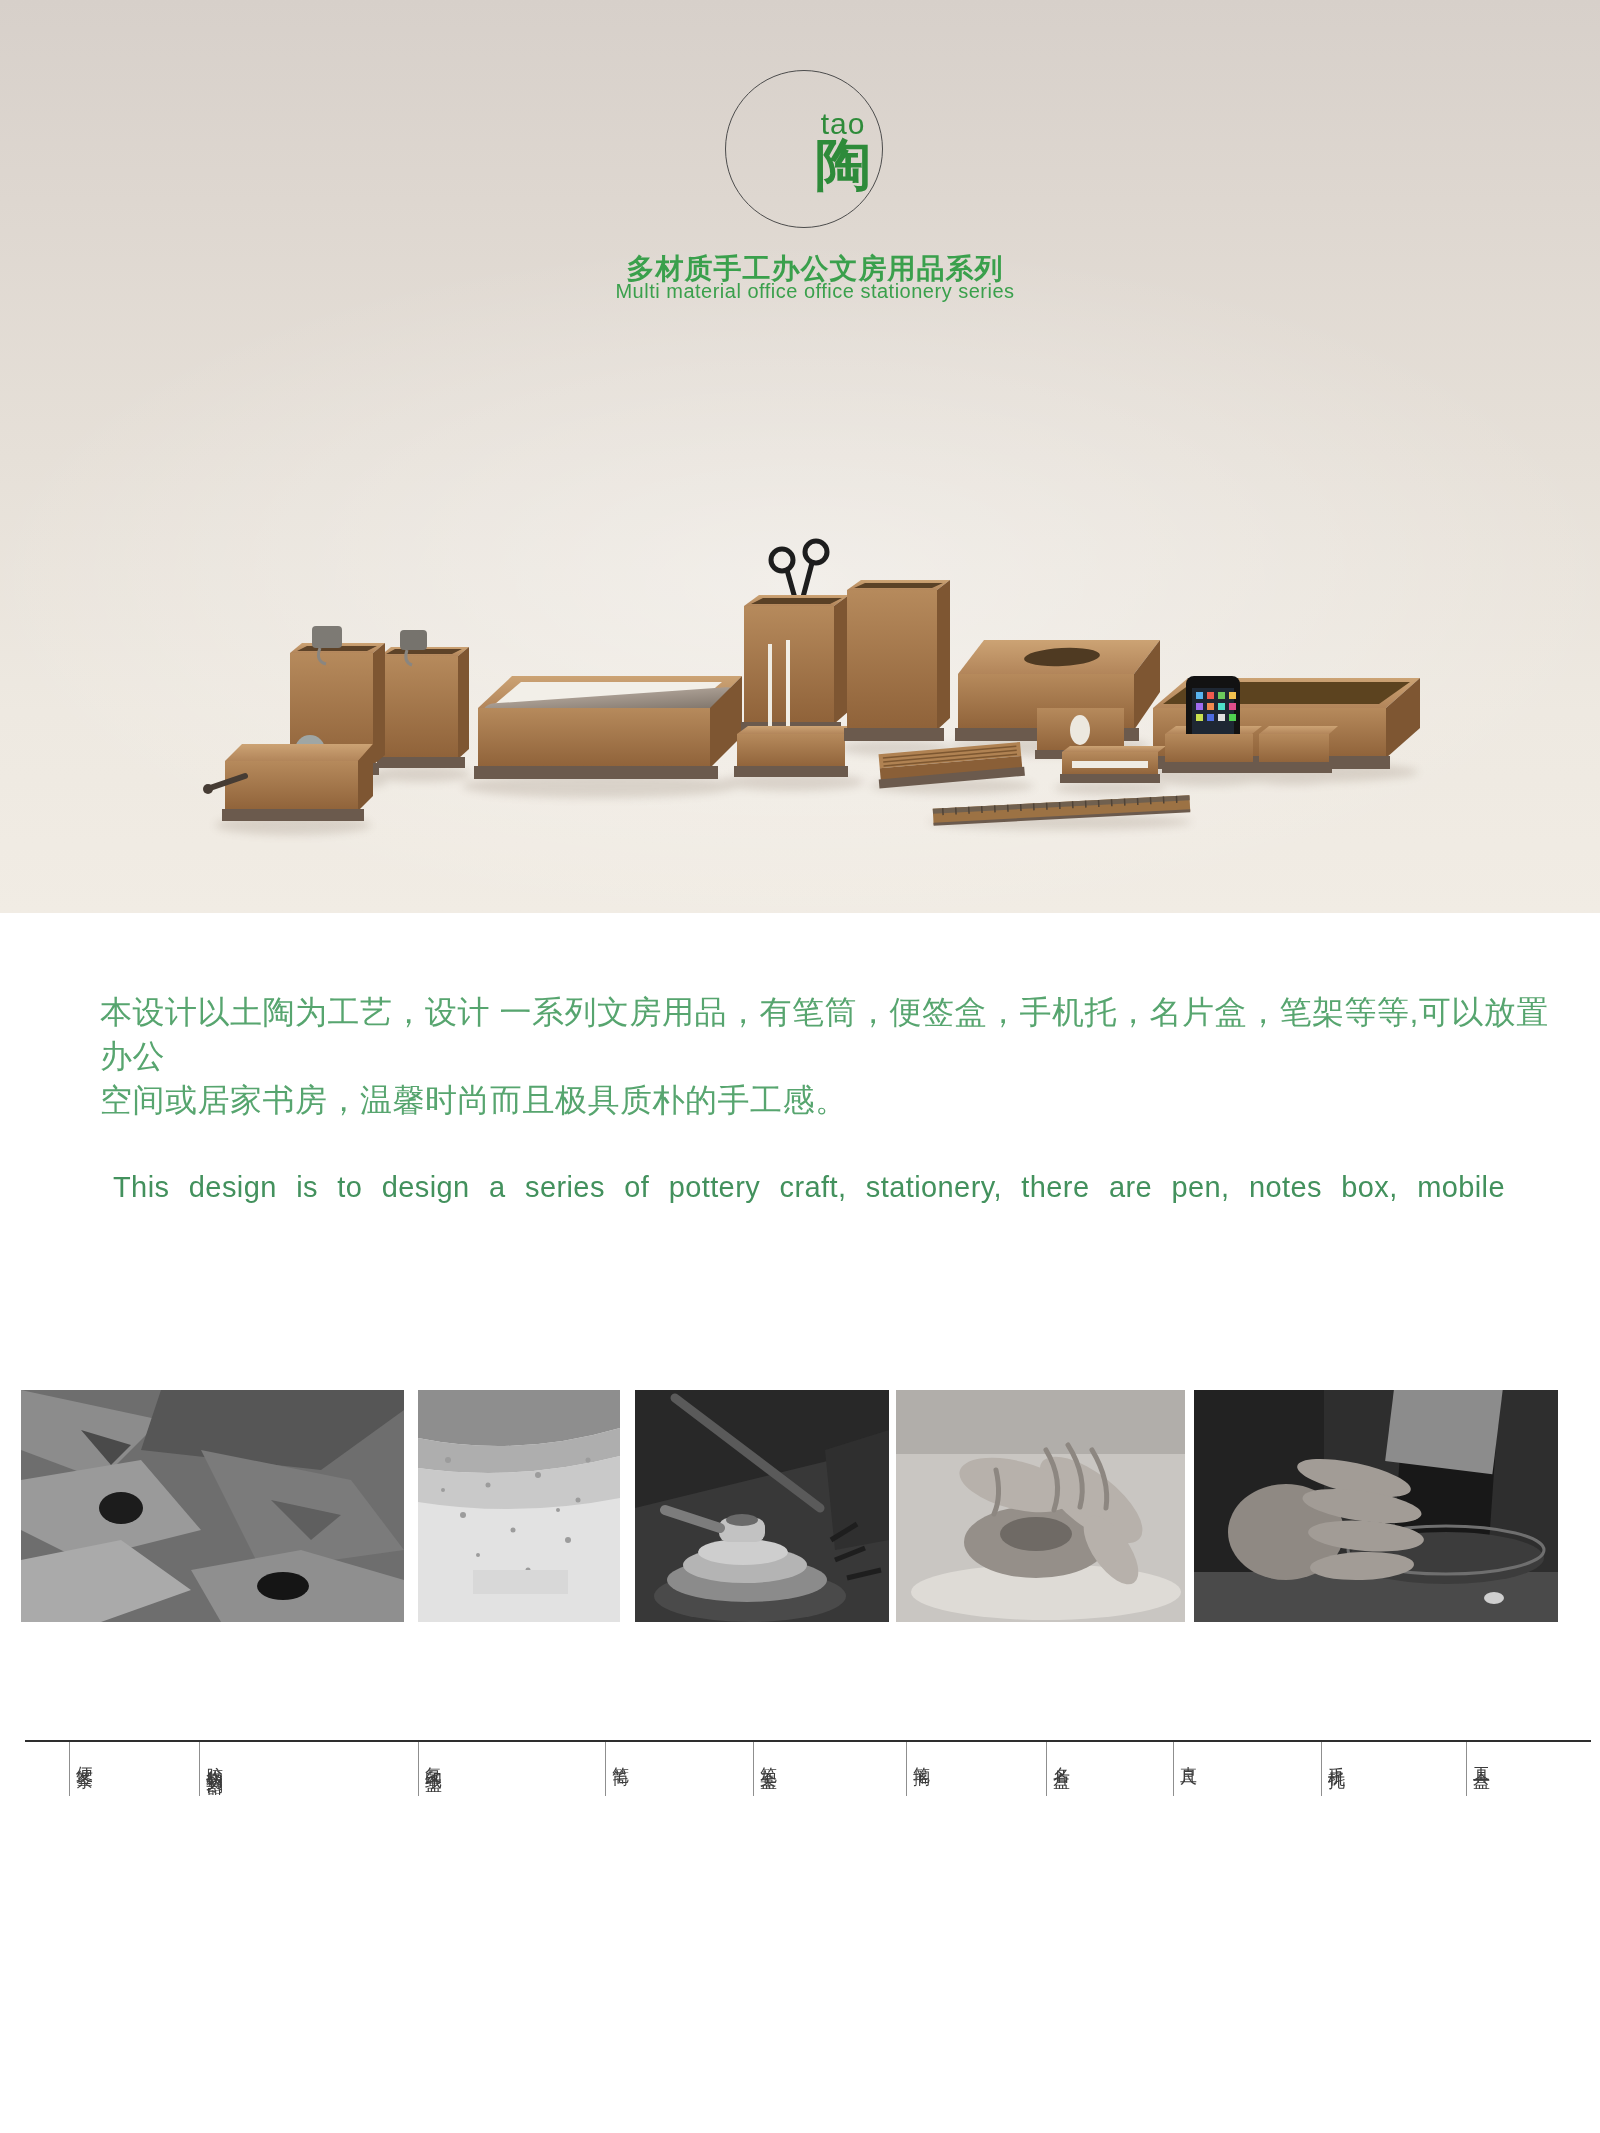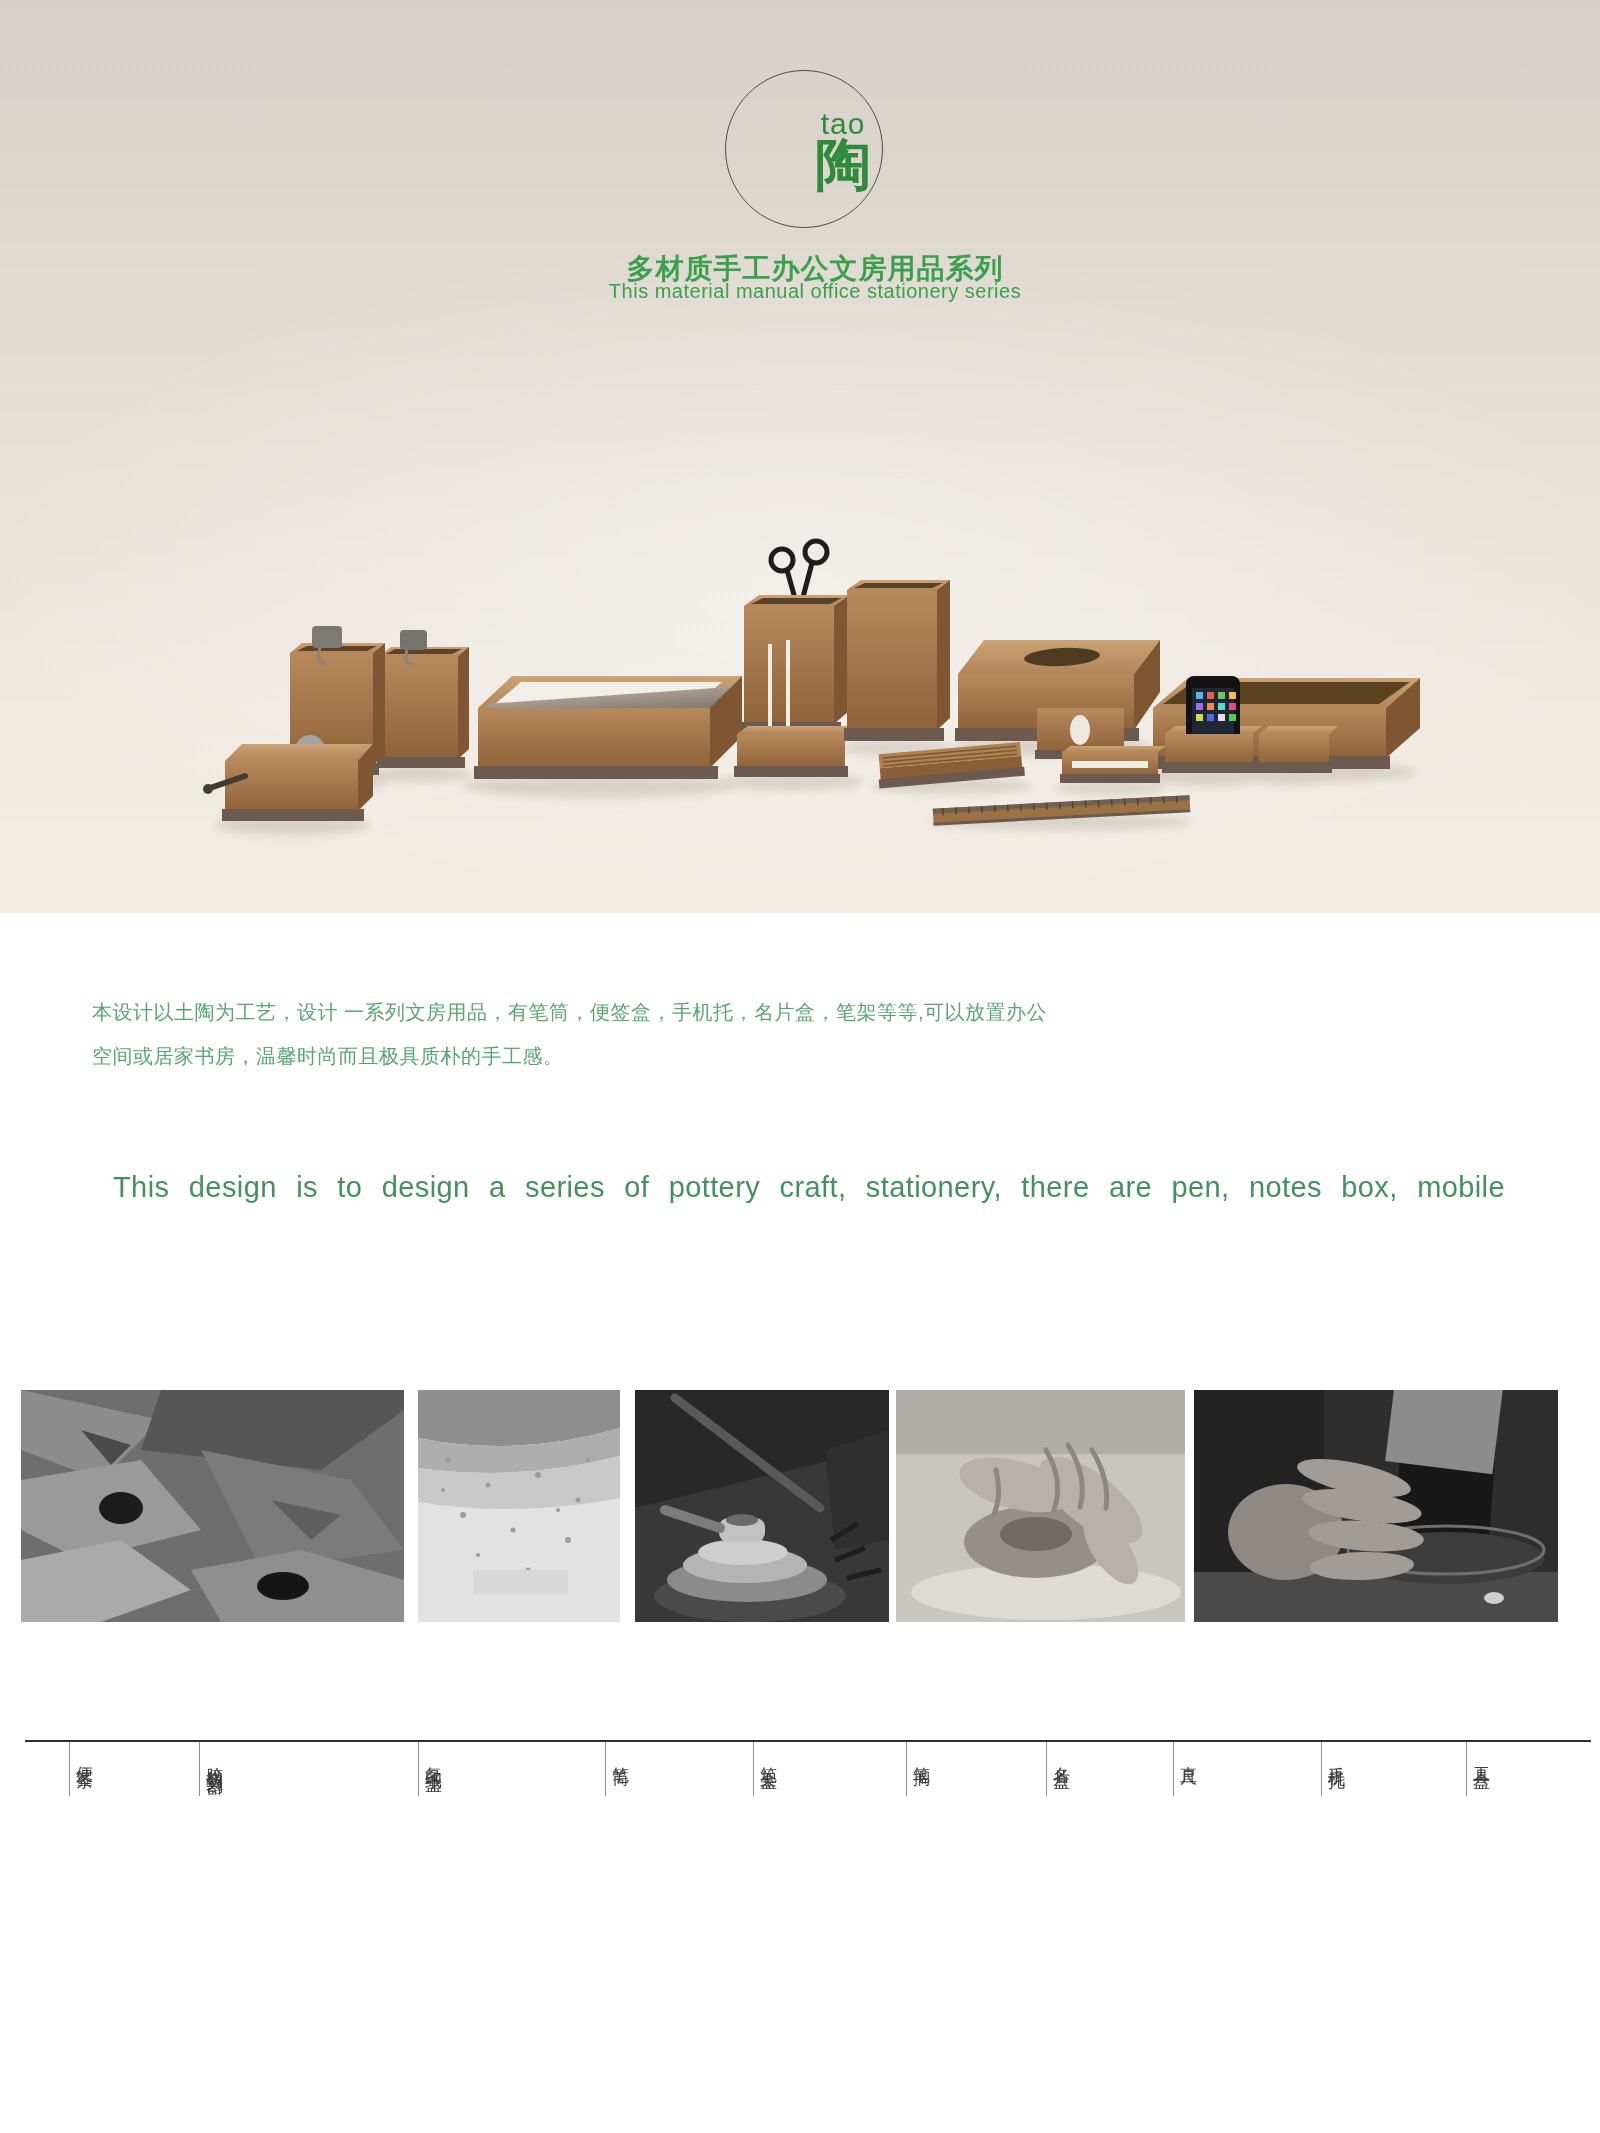--- a/index.html
+++ b/index.html
@@ -15,22 +15,22 @@
   .logo-tao{position:absolute;left:843px;top:124px;transform:translate(-50%,-50%);
     font-size:30px;letter-spacing:1px;color:#2e8b3a;}
   .logo-cjk{position:absolute;left:843px;top:166px;transform:translate(-50%,-50%);
     font-size:56px;font-weight:bold;color:#2e8b3a;font-family:"Liberation Serif",serif;}
   .title-cn{position:absolute;left:815px;top:238px;transform:translateX(-50%);white-space:nowrap;
     font-size:28px;letter-spacing:1px;color:#3aa04c;font-weight:bold;margin-top:12px;}
   .title-en{position:absolute;left:815px;top:280px;transform:translateX(-50%);white-space:nowrap;
     font-size:20px;letter-spacing:.5px;color:#3aa04c;}
   .hero-svg{position:absolute;left:0;top:378px;}
   
-  .intro-cn{position:absolute;left:92px;top:990px;width:1460px;
-    font-size:20px;line-height:44px;color:#57a56f;letter-spacing:.5px;}
+  .intro-cn{position:absolute;left:100px;top:990px;width:1460px;
+    font-size:32px;line-height:44px;color:#57a56f;letter-spacing:.5px;}
   .intro-en{position:absolute;left:95px;top:1166px;width:1392px;
     font-size:29px;line-height:42px;color:#43915d;letter-spacing:.4px;margin-left:18px;}
   .just{text-align:justify;text-align-last:justify;}
   
   .photo{position:absolute;top:1390px;height:232px;overflow:hidden;}
   .photo svg{display:block;}
   
   .rule{position:absolute;left:25px;top:1740px;width:1566px;height:2px;background:#2e2e2e;}
   .vline{position:absolute;top:1742px;width:1px;height:112px;background:#8f8f8f;}
   .vlabel{position:absolute;top:1753px;writing-mode:vertical-rl;text-orientation:upright;
@@ -40,21 +40,21 @@
 </head>
 <body>
 
 <div class="page">
 
   <div class="hero">
     <div class="logo-circle"></div>
     <div class="logo-tao">tao</div>
     <div class="logo-cjk">陶</div>
     <div class="title-cn">多材质手工办公文房用品系列</div>
-    <div class="title-en">This material manual office stationery series</div>
+    <div class="title-en">Multi material office office stationery series</div>
 
     <svg class="hero-svg" width="1600" height="535" viewBox="0 0 1600 535">
       <defs>
         <linearGradient id="wg" x1="0" y1="0" x2="0" y2="1">
           <stop offset="0" stop-color="#b68a5c"></stop>
             <stop offset="1" stop-color="#8f6239"></stop>
         </linearGradient>
         <linearGradient id="wgl" x1="0" y1="0" x2="0" y2="1">
           <stop offset="0" stop-color="#cca374"></stop>
             <stop offset="1" stop-color="#b2855a"></stop>

